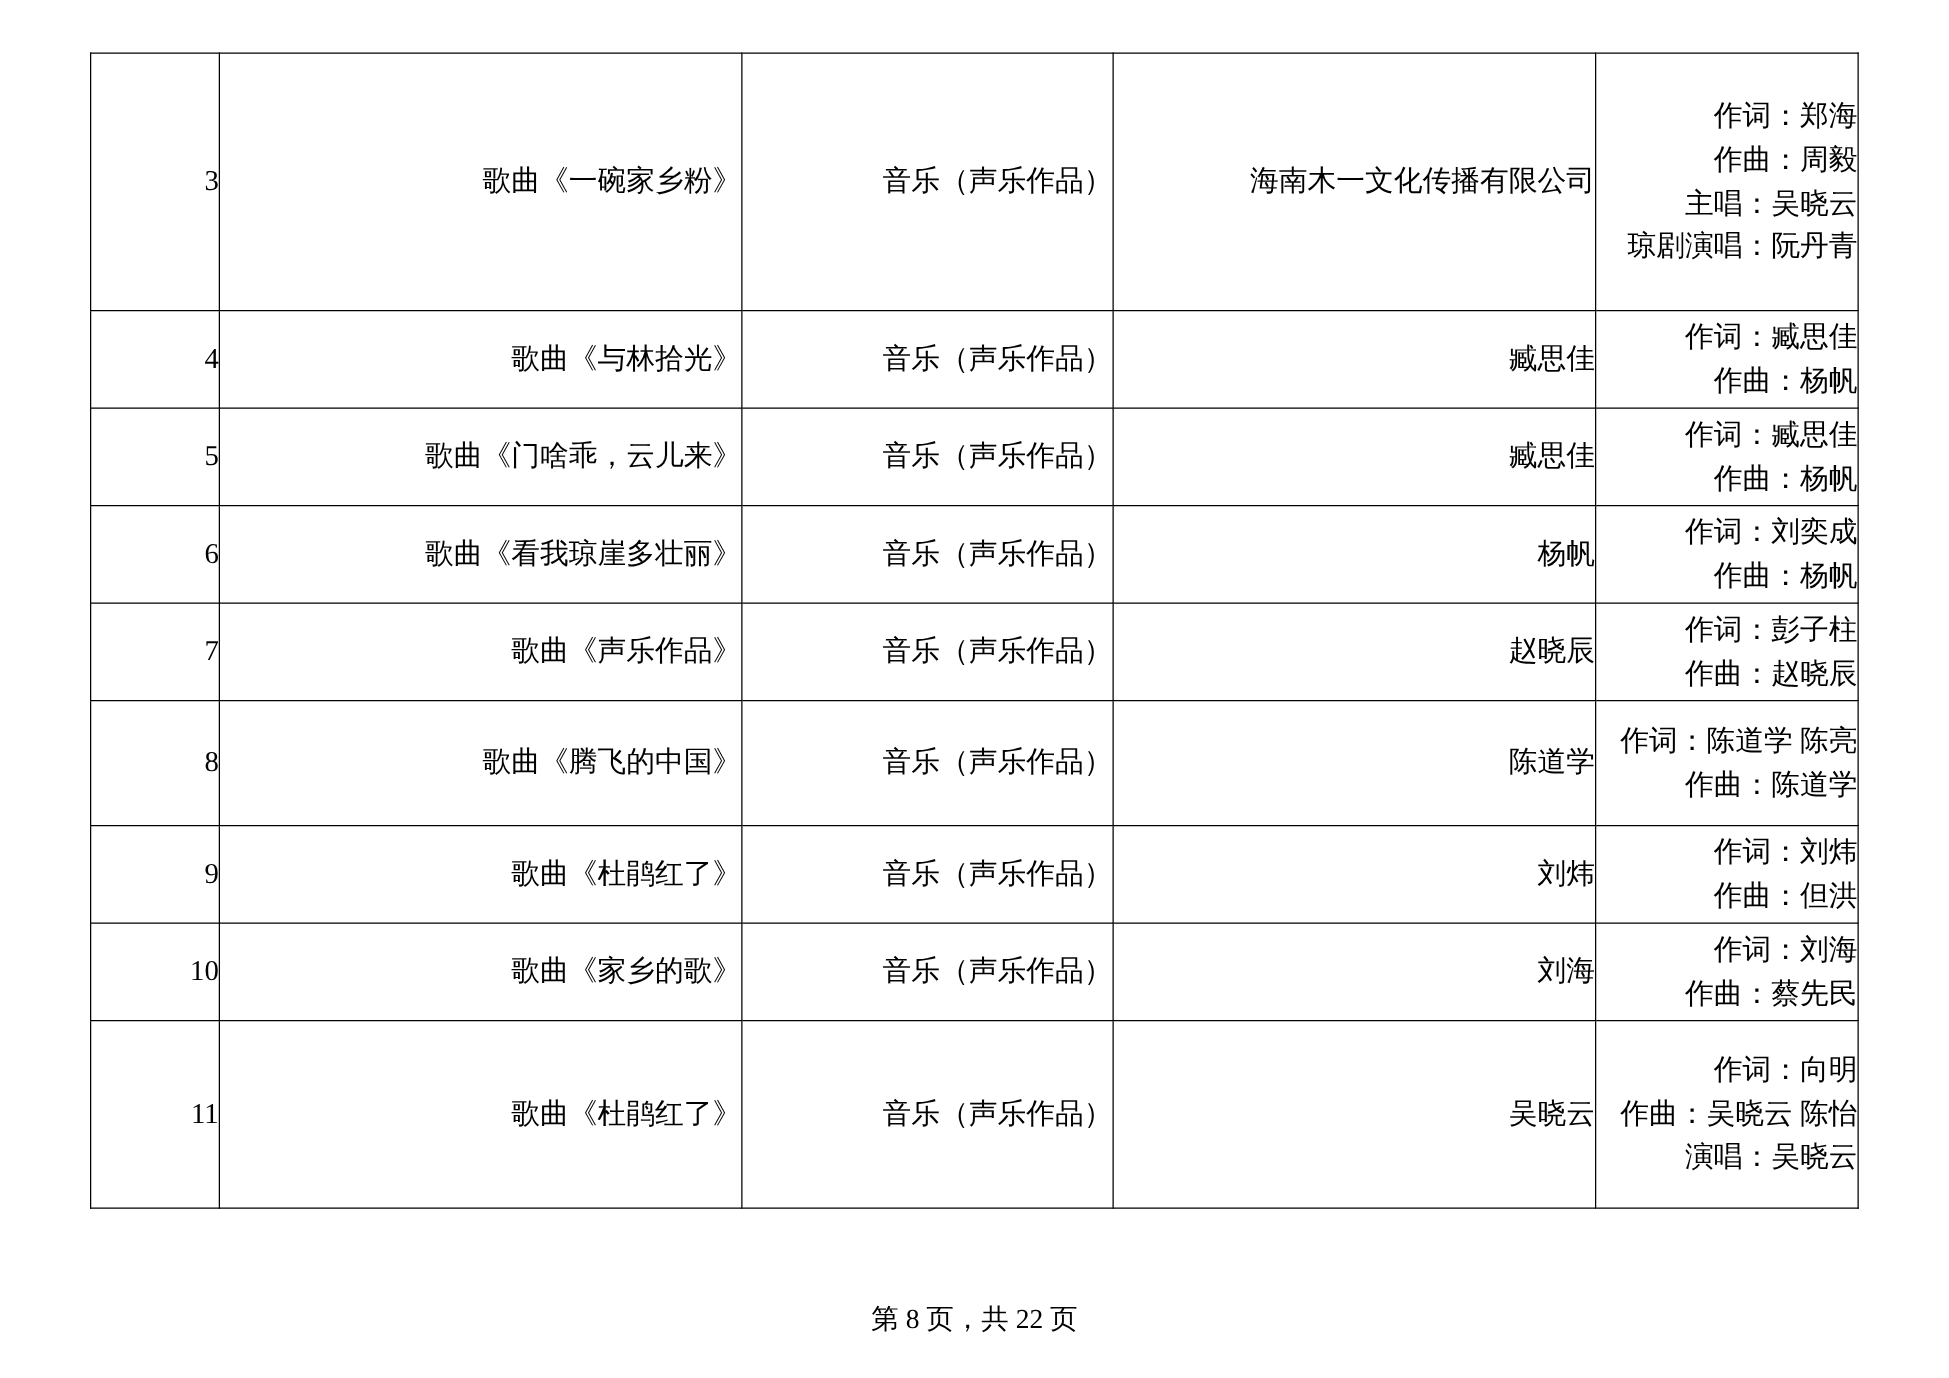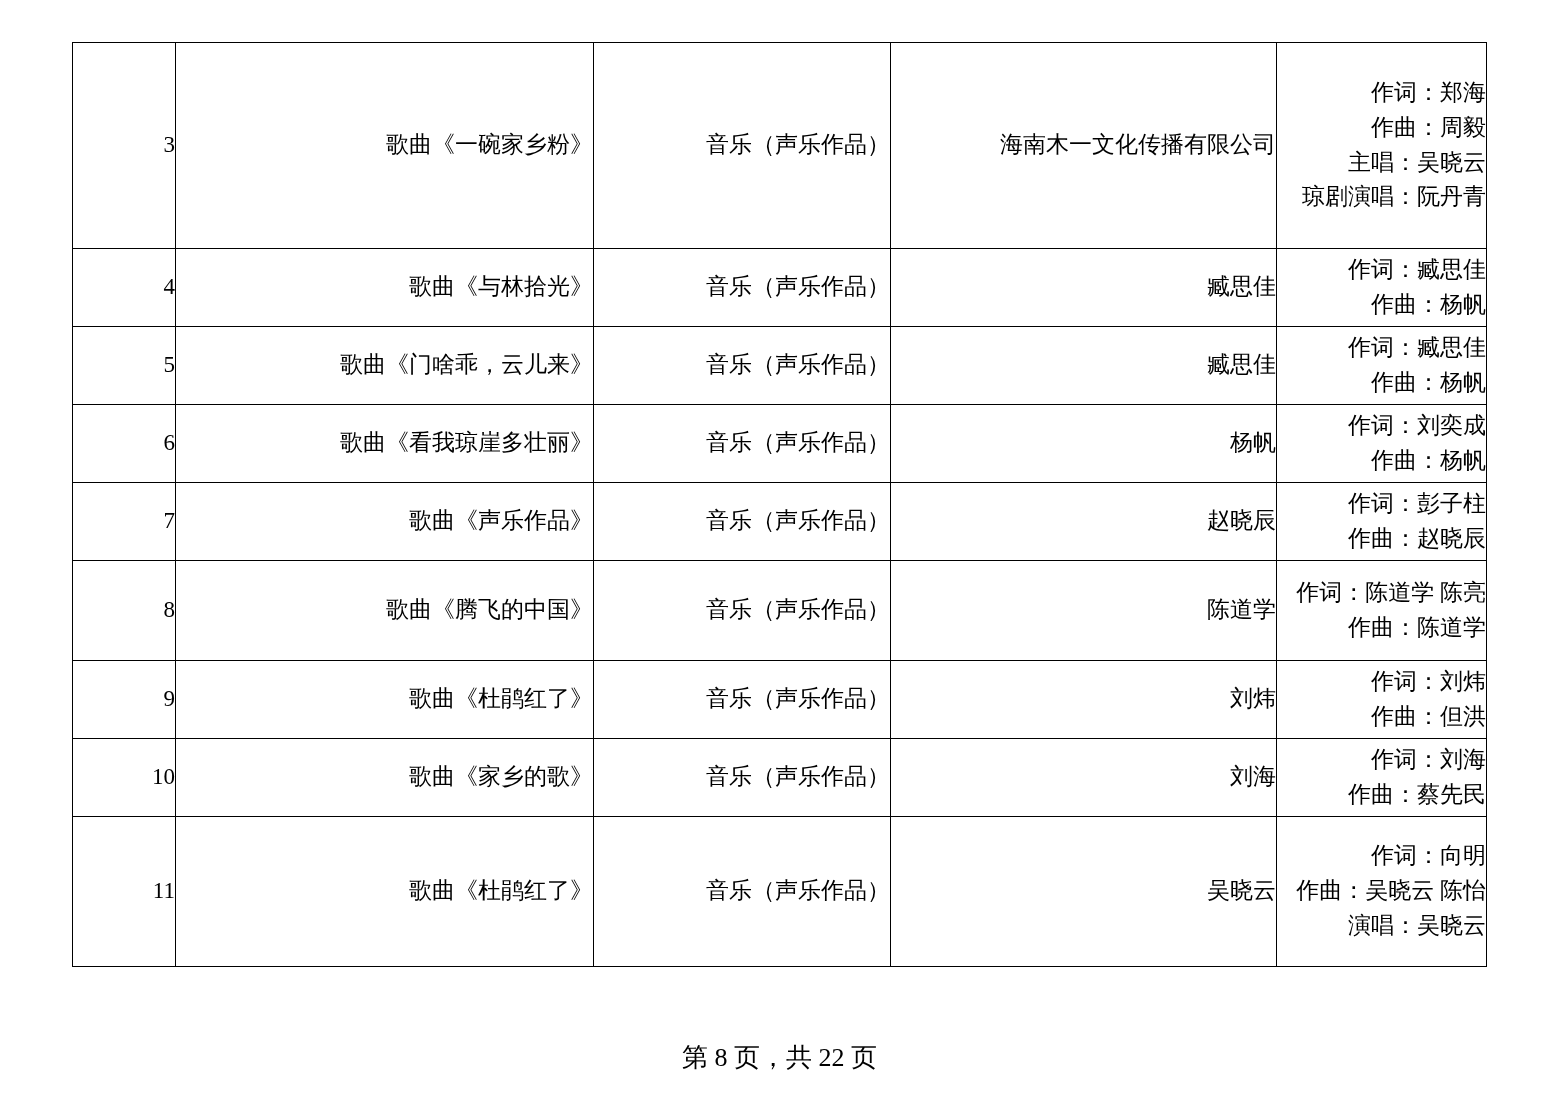--- a/index.html
+++ b/index.html
@@ -70,21 +70,21 @@
   .staff-line {
     display: block;
     white-space: normal;
   }
   .footer {
     position: absolute;
     left: 0;
     top: 1040px;
     width: 1559px;
     text-align: center;
-    font-size: 26px;
+    font-size: 22px;
     font-family: "Liberation Serif", "DejaVu Serif", serif;
   }
 </style>
 </head>
 <body>
 
 <div class="page">
 
   <table class="doc-table">
     <colgroup>

